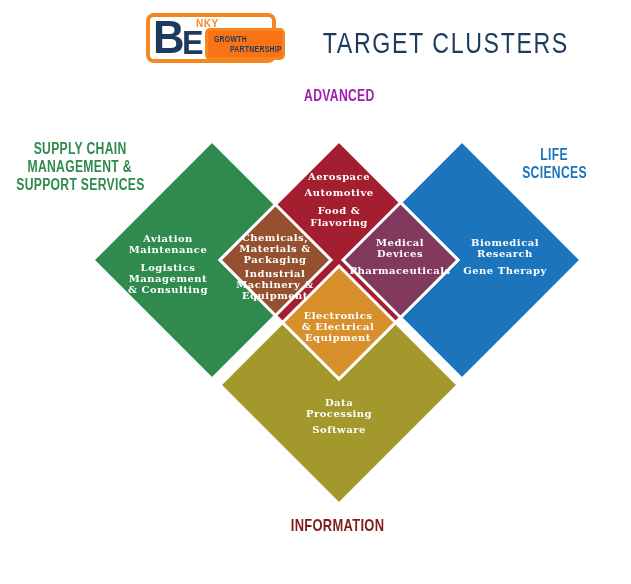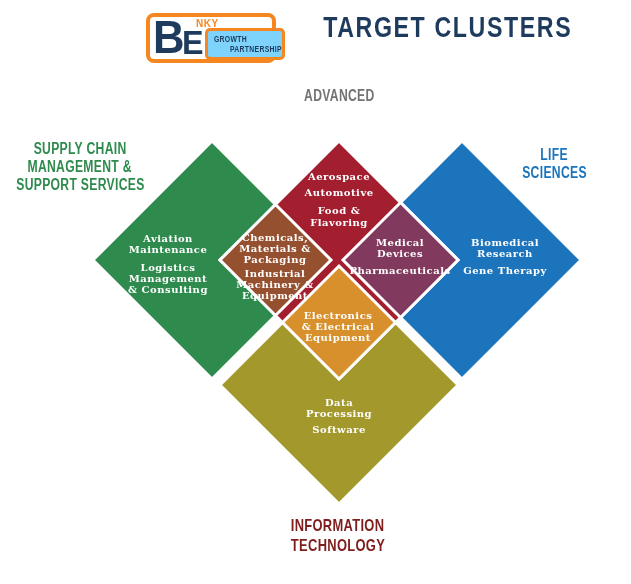--- a/index.html
+++ b/index.html
@@ -8,33 +8,33 @@
 
   
   .logo{position:absolute;left:146px;top:13px;width:130px;height:50px;
         border:4px solid #F6861F;border-radius:8px;background:#fff;box-sizing:border-box;}
   .logo-b{position:absolute;left:3px;top:-3px;font-size:46px;line-height:46px;font-weight:bold;
           display:inline-block;transform:scaleX(0.95);transform-origin:0 0;}
   .logo-nky{position:absolute;left:46px;top:1px;font-size:10px;font-weight:bold;letter-spacing:0.5px;}
   .logo-e{position:absolute;left:32px;top:8px;font-size:34px;line-height:34px;font-weight:bold;
           display:inline-block;transform:scaleX(0.95);transform-origin:0 0;}
   .gp-box{position:absolute;left:55px;top:11px;width:80px;height:32px;box-sizing:border-box;
-          border:3px solid #F6861F;border-radius:5px;background:#7dd3fc;padding:3px 0 0 6px;}
+          border:3px solid #F6861F;border-radius:5px;background:#f97316;padding:3px 0 0 6px;}
   .gp-box .gp-line{font-size:9px;line-height:10px;font-weight:bold;}
   .gp-box .cond{transform-origin:0 50%;}
 
   
   .big-label{position:absolute;font-weight:bold;text-align:center;}
   .big-label .line{display:block;}
   .cond{display:inline-block;transform:scaleX(0.76);transform-origin:50% 50%;
         white-space:nowrap;letter-spacing:0.4px;}
   .cond-title{display:inline-block;transform:scaleX(0.8);transform-origin:50% 50%;
         white-space:nowrap;letter-spacing:2px;}
-  .page-title{position:absolute;left:292px;top:12px;width:220px;text-align:center;
-        font-weight:bold;font-size:29px;line-height:30px;}
+  .page-title{position:absolute;left:292px;top:28px;width:220px;text-align:center;
+        font-weight:normal;font-size:29px;line-height:30px;}
   .lbl-adv{left:229px;top:87px;width:220px;font-size:16px;line-height:17px;}
   .lbl-supply{left:-25px;top:140px;width:210px;font-size:16px;line-height:18px;}
   .lbl-life{left:464px;top:146px;width:180px;font-size:16px;line-height:18px;}
   .lbl-it{left:228px;top:516px;width:220px;font-size:17px;line-height:20px;}
 
   
   svg{position:absolute;left:0;top:0;}
   .diamond{stroke:#ffffff;stroke-width:3;stroke-linejoin:miter;}
   .dtext{font-family:"DejaVu Serif",serif;font-weight:bold;font-size:10px;fill:#ffffff;
          text-anchor:middle;letter-spacing:0.5px;}
@@ -51,38 +51,37 @@
     <div class="gp-box">
       <div class="gp-line" style="color: rgb(30, 58, 92);"><span class="cond gp-cond">GROWTH</span></div>
       <div class="gp-line" style="color: rgb(30, 58, 92); padding-left: 16px;"><span class="cond gp-cond">PARTNERSHIP</span></div>
     </div>
   </div>
 
   <div class="page-title" style="color: rgb(30, 58, 92);">
     <span class="cond-title">TARGET CLUSTERS</span>
   </div>
 
-  <div class="big-label lbl-adv" style="color: #737373;">
+  <div class="big-label lbl-adv" style="color: #a21caf;">
     <span class="line"><span class="cond">ADVANCED</span></span>
   </div>
 
   <div class="big-label lbl-supply" style="color: rgb(47, 139, 77);">
     <span class="line"><span class="cond">SUPPLY CHAIN</span></span>
     <span class="line"><span class="cond">MANAGEMENT &amp;</span></span>
     <span class="line"><span class="cond">SUPPORT SERVICES</span></span>
   </div>
 
   <div class="big-label lbl-life" style="color: rgb(27, 116, 188);">
     <span class="line"><span class="cond">LIFE</span></span>
     <span class="line"><span class="cond">SCIENCES</span></span>
   </div>
 
   <div class="big-label lbl-it" style="color: #7f1d1d;">
     <span class="line"><span class="cond">INFORMATION</span></span>
-    <span class="line"><span class="cond">TECHNOLOGY</span></span>
   </div>
 
   <svg width="631" height="584" viewBox="0 0 631 584">
 
     <polygon class="diamond" points="212,141 331,260 212,379 93,260" fill="#2F8B4D"></polygon>
     <polygon class="diamond" points="462,141 581,260 462,379 343,260" fill="#1B74BC"></polygon>
     <polygon class="diamond" points="339,266 458,385 339,504 220,385" fill="#A3982B"></polygon>
     <polygon class="diamond" points="339,141 458,260 339,379 220,260" fill="#A31E2E"></polygon>
 
     <polygon class="diamond" points="275.5,204.5 331,260 275.5,315.5 220,260" fill="#95512F"></polygon>

